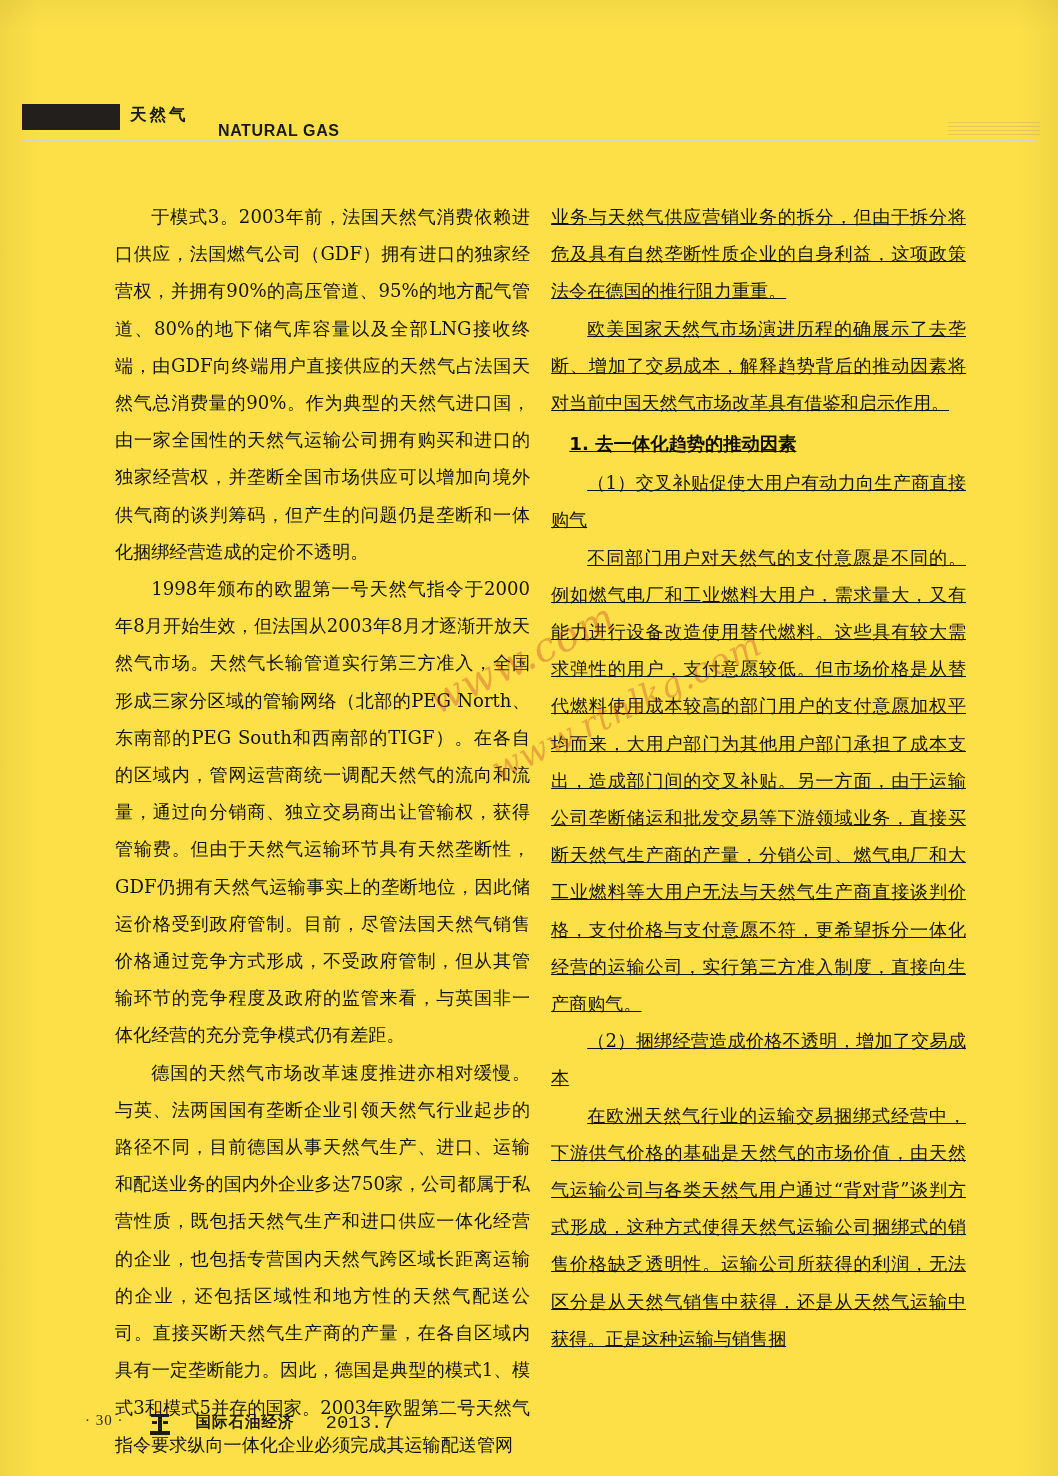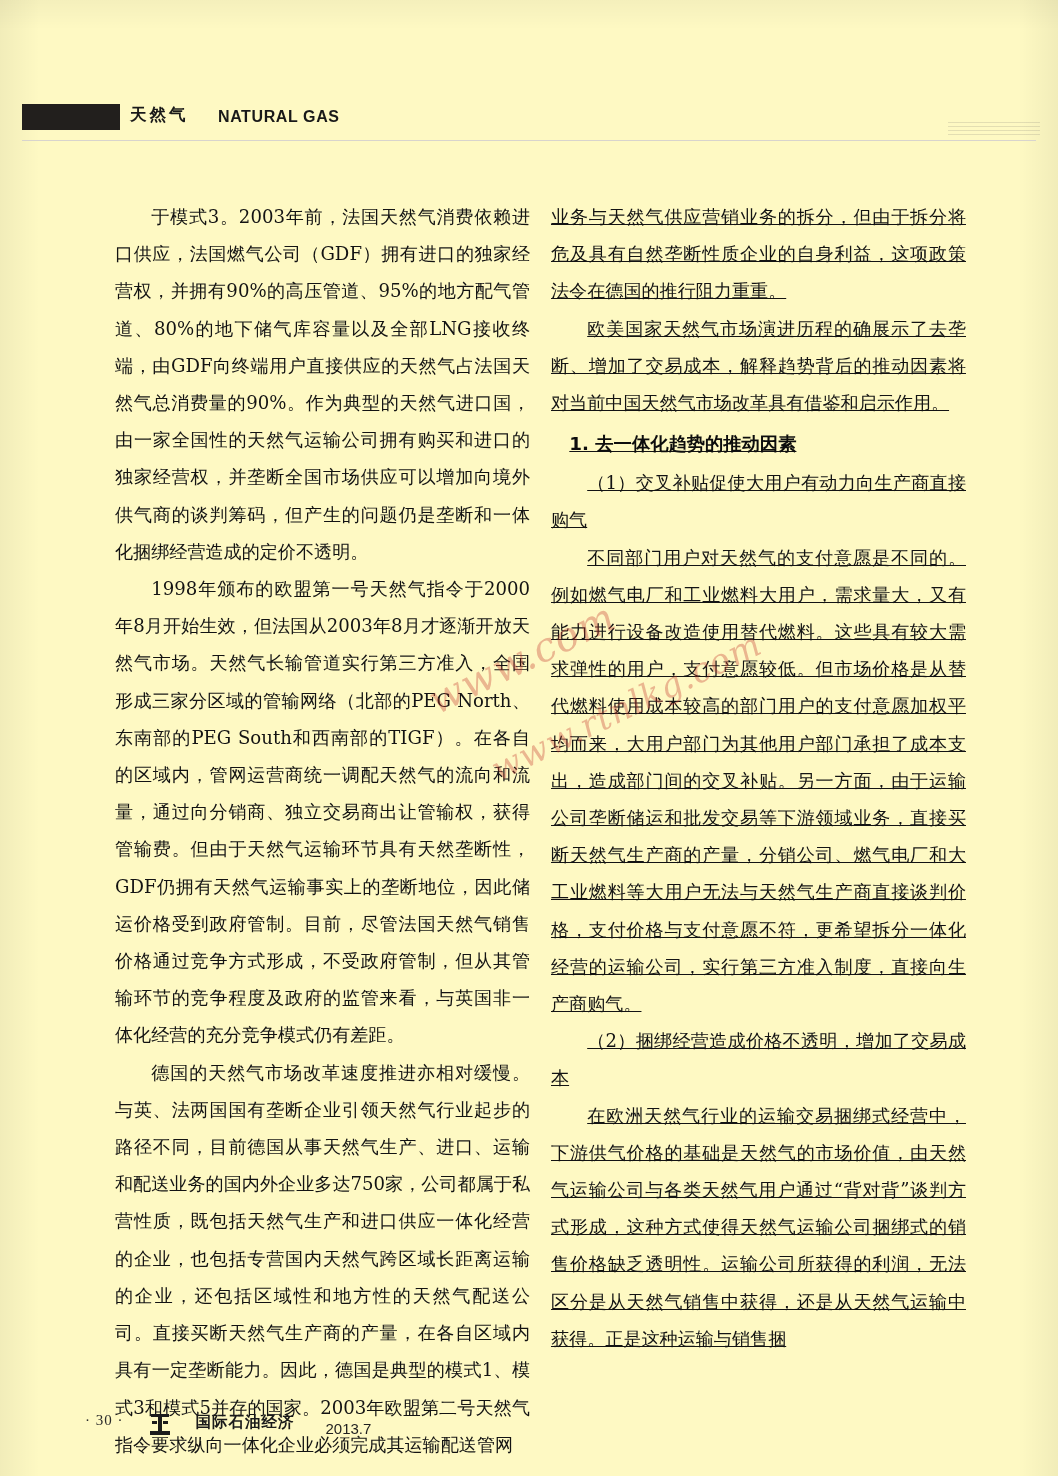--- a/index.html
+++ b/index.html
@@ -11,21 +11,21 @@
     width: 1058px;
     height: 1476px;
     position: relative;
     font-family: "DejaVu Serif", "Liberation Serif", serif;
     color: #1a1a1a;
     overflow: hidden;
   }
   .page {
     position: absolute;
     inset: 0;
-    background: #fef9c3;
+    background: #fde047;
   }
   
   .page:before {
     content: "";
     position: absolute;
     inset: 0;
     background:
       linear-gradient(90deg, rgba(0,0,0,0.05) 0px, rgba(0,0,0,0.0) 40px),
       linear-gradient(270deg, rgba(0,0,0,0.05) 0px, rgba(0,0,0,0.0) 40px),
       linear-gradient(180deg, rgba(0,0,0,0.04) 0px, rgba(0,0,0,0) 30px);
@@ -54,21 +54,21 @@
     top: 12px;
     font-family: "DejaVu Sans", "Liberation Sans", sans-serif;
     font-size: 16.5px;
     font-weight: bold;
     letter-spacing: 3px;
     color: #191919;
   }
   .header-title-en {
     position: absolute;
     left: 218px;
-    top: 16px;
+    top: 30px;
     font-family: "Liberation Sans", sans-serif;
     font-size: 16px;
     font-weight: bold;
     letter-spacing: 0.6px;
     color: #191919;
   }
   .header-rule {
     position: absolute;
     left: 22px;
     top: 48px;
@@ -184,26 +184,25 @@
   .footer-logo .b5 { left: 14px; top: 9px; width: 5px;  height: 3px; }
   .footer-journal {
     font-family: "DejaVu Sans", "Liberation Sans", sans-serif;
     font-size: 15.5px;
     font-weight: bold;
     color: #1a1a1a;
     letter-spacing: 1px;
     padding-bottom: 3px;
   }
   .footer-date {
-    font-family: Liberation Sans, sans-serif;
-    font-size: 15px;
+    font-family: Liberation Mono, monospace;
+    font-size: 19px;
     color: #1f1f1f;
     padding-bottom: 3px;
     margin-left: 6px;
-    margin-top: 8px;
   }
 </style>
 </head>
 <body>
 
 <div class="page">
 
   <div class="header">
     <div class="header-block"></div>
     <div class="header-title-cn">天然气</div>

